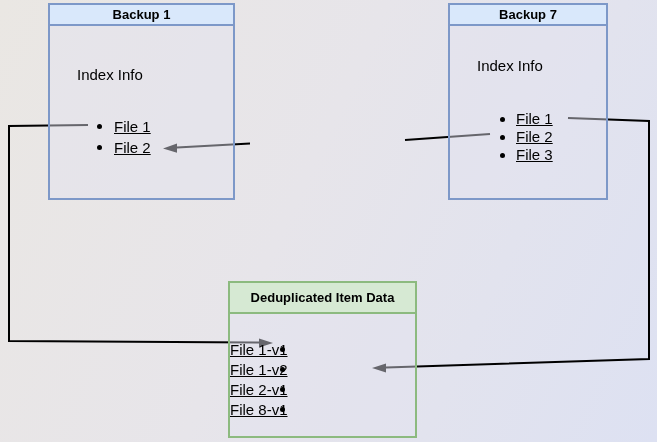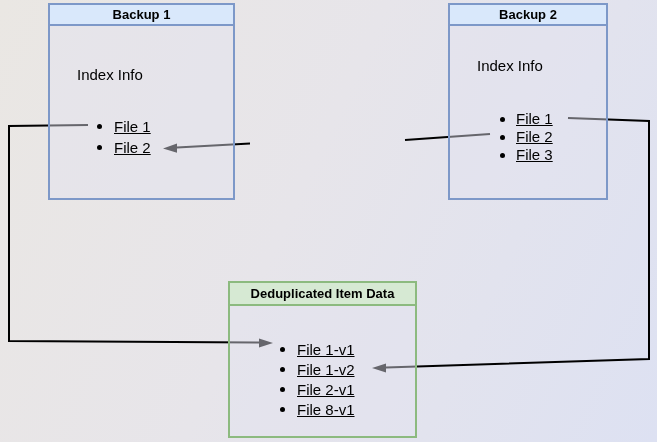--- a/index.html
+++ b/index.html
@@ -28,21 +28,21 @@
     left: 0; right: 0; top: 0;
     border-bottom: 2px solid;
     display: flex;
     align-items: center;
     justify-content: center;
     font-weight: bold;
     font-size: 13px;
     box-sizing: border-box;
   }
   .blue  .node-header { background: #d9e8fb; border-color: #7d98c8; height: 21px; }
-  .green .node-header { background: #d6e9d3; border-color: #8cba7f; height: 23px; }
+  .green .node-header { background: #d6e9d3; border-color: #8cba7f; height: 31px; }
   .subtitle {
     position: absolute;
     font-size: 15px;
     white-space: nowrap;
   }
   ul.items {
     position: absolute;
     margin: 0;
     padding: 0;
     list-style: none;
@@ -59,21 +59,21 @@
     width: 5px;
     height: 5px;
     border-radius: 50%;
     background: #000;
   }
   
   .list-b1 li { line-height: 21px; padding-left: 64px; }
   .list-b1 li::before { left: 47px; top: 8px; }
   .list-b2 li { line-height: 18px; padding-left: 66px; }
   .list-b2 li::before { left: 50px; top: 7px; }
-  .list-dd li { line-height: 20px; padding-left: 67px; }
+  .list-dd li { line-height: 20px; }
   .list-dd li::before { left: 50px; top: 7px; }
 
   #backup1 { left: 48px;  top: 3px;   width: 187px; height: 197px; }
   #backup2 { left: 448px; top: 3px;   width: 160px; height: 197px; }
   #dedup   { left: 228px; top: 281px; width: 189px; height: 157px; }
 
   #backup1 .subtitle { left: 27px; top: 61px; }
   #backup2 .subtitle { left: 27px; top: 52px; }
   #backup1 ul.items { left: 0; top: 111px; }
   #backup2 ul.items { left: 0; top: 105px; }
@@ -120,21 +120,21 @@
   <div class="node blue" id="backup1">
     <div class="node-header">Backup 1</div>
     <div class="subtitle">Index Info</div>
     <ul class="items list-b1">
       <li>File 1</li>
       <li>File 2</li>
     </ul>
   </div>
 
   <div class="node blue" id="backup2">
-    <div class="node-header">Backup 2</div>
+    <div class="node-header">Backup 7</div>
     <div class="subtitle">Index Info</div>
     <ul class="items list-b2">
       <li>File 1</li>
       <li>File 2</li>
       <li>File 3</li>
     </ul>
   </div>
 
   <div class="node green" id="dedup">
     <div class="node-header">Deduplicated Item Data</div>

